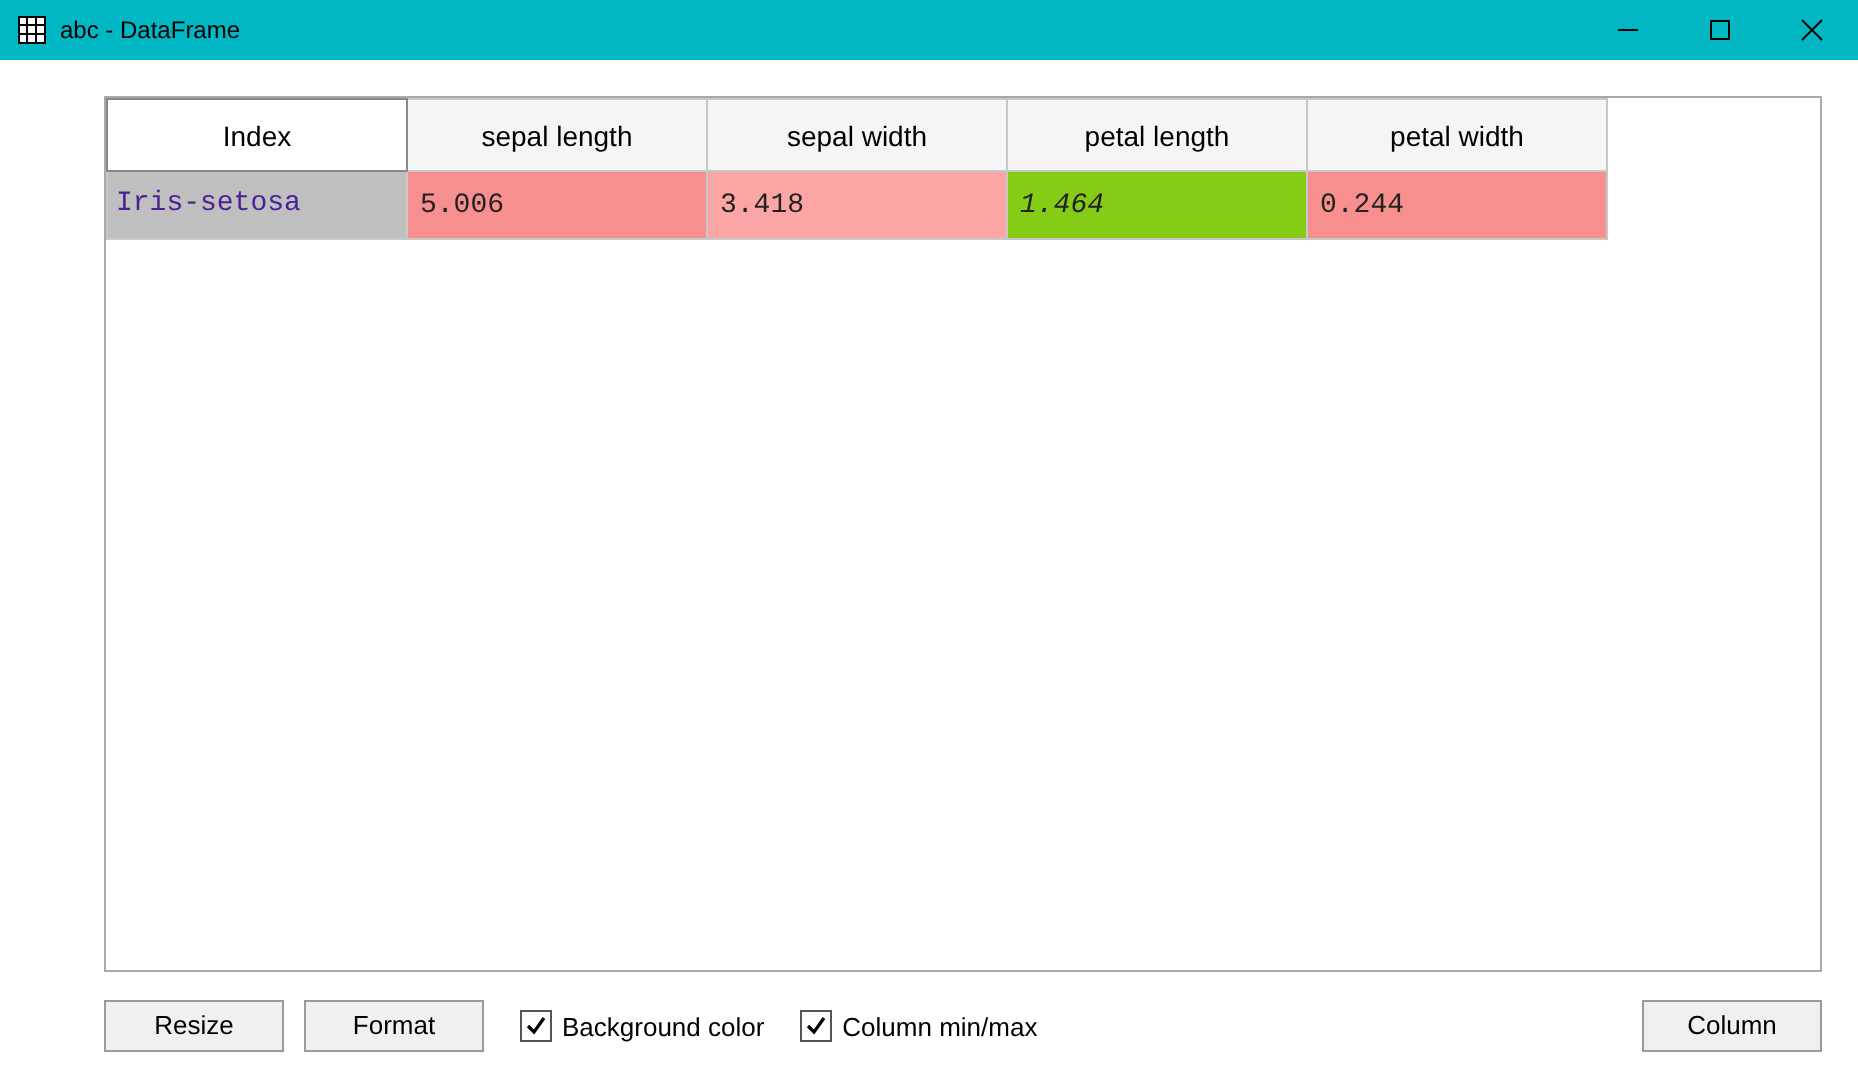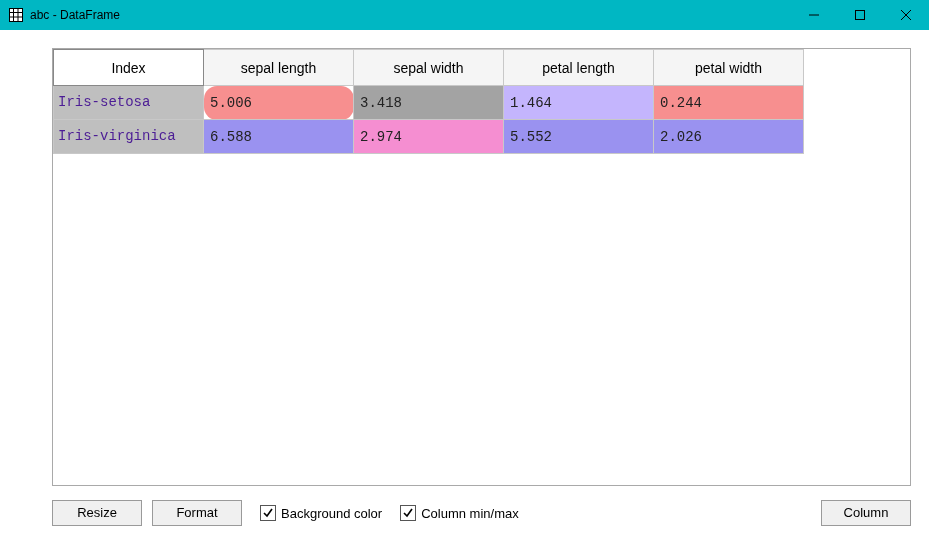--- a/index.html
+++ b/index.html
@@ -165,31 +165,24 @@
           <th class="idx-head" style="width: 150px;">Index</th>
         <th style="width: 150px;">sepal length</th>
             <th style="width: 150px;">sepal width</th>
             <th style="width: 150px;">petal length</th>
             <th style="width: 150px;">petal width</th>
           </tr>
       </thead>
       <tbody id="data-body">
           <tr>
             <td class="idx-cell">Iris-setosa</td>
-            <td class="data-cell" style="background: rgb(247, 143, 143); border-radius: 13px;">5.006</td>
-            <td class="data-cell" style="background: #a3a3a3;">3.418</td>
-            <td class="data-cell" style="background: #c4b5fd;">1.464</td>
+            <td class="data-cell" style="background: rgb(247, 143, 143);">5.006</td>
+            <td class="data-cell" style="background: #fca5a5;">3.418</td>
+            <td class="data-cell" style="background: #84cc16; font-style: italic;">1.464</td>
             <td class="data-cell" style="background: rgb(247, 143, 143);">0.244</td>
-          </tr>
-          <tr>
-            <td class="idx-cell">Iris-virginica</td>
-            <td class="data-cell" style="background: rgb(154, 146, 240);">6.588</td>
-            <td class="data-cell" style="background: rgb(245, 142, 209);">2.974</td>
-            <td class="data-cell" style="background: rgb(154, 146, 240);">5.552</td>
-            <td class="data-cell" style="background: rgb(154, 146, 240);">2.026</td>
           </tr>
         </tbody>
     </table>
   </div>
 
   <div class="footer">
     <span class="btn">Resize</span>
     <span class="btn">Format</span>
 
     <span class="chk-wrap">

